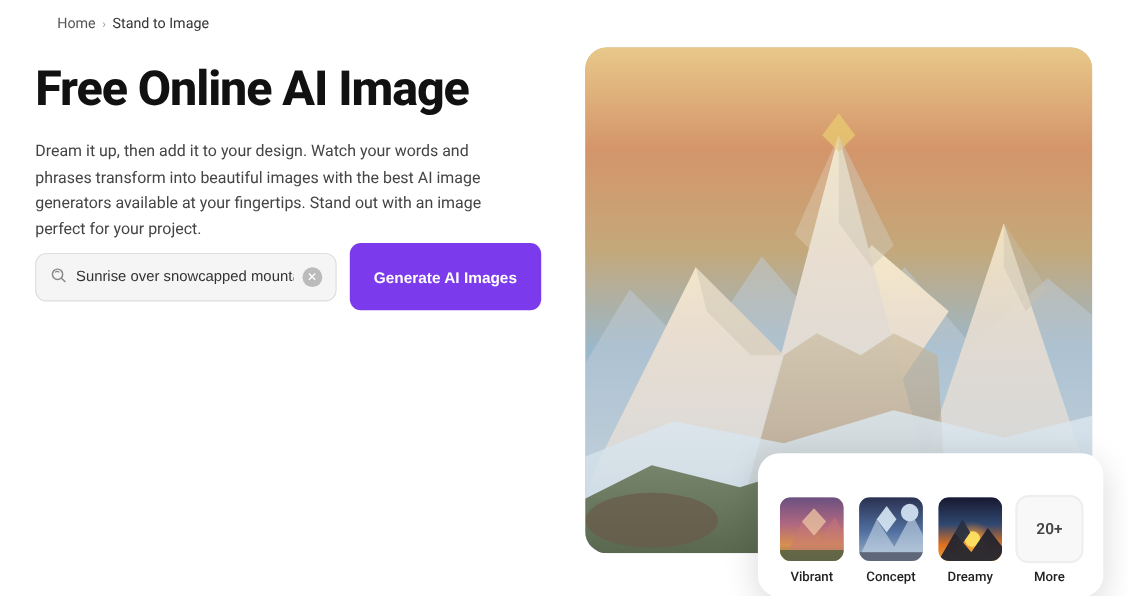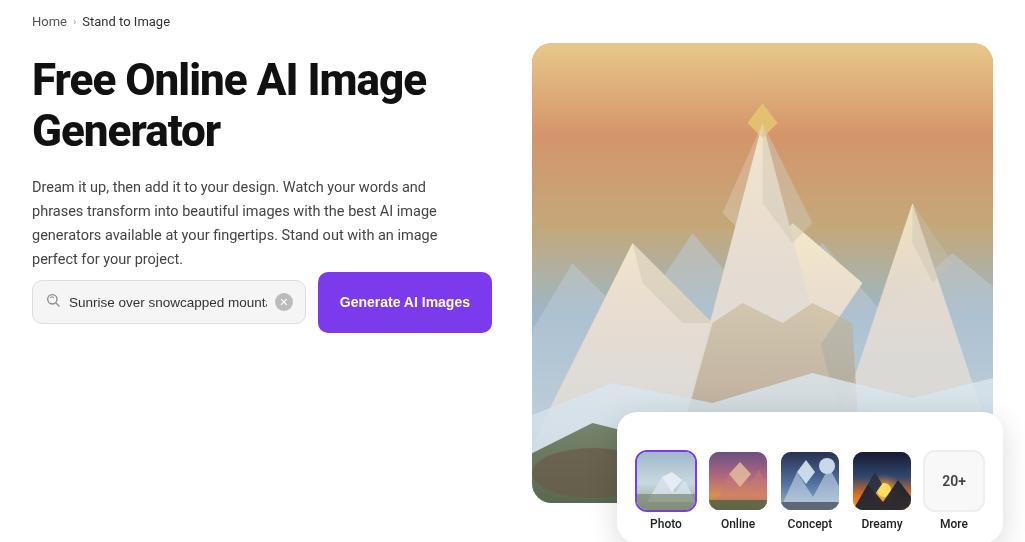--- a/index.html
+++ b/index.html
@@ -8,21 +8,21 @@
       background: #ffffff;
       width: 1025px;
       height: 542px;
       overflow: hidden;
     }
 
     .breadcrumb {
       display: flex;
       align-items: center;
       gap: 6px;
-      padding: 14px 32px;
+      padding: 14px 52px;
       font-size: 13px;
       color: #555;
     }
     .breadcrumb-separator {
       color: #999;
       font-size: 11px;
     }
     .breadcrumb-current {
       color: #333;
     }
@@ -255,21 +255,20 @@
   <span class="breadcrumb-separator">›</span>
   <span class="breadcrumb-current">Stand to Image</span>
 </nav>
 
 <div class="main-layout">
 
   <div class="left-panel">
 
     <h1 class="main-title">
       <span>Free Online AI Image</span><br>
-      <span>Generator</span>
     </h1>
 
     <p class="description">Dream it up, then add it to your design. Watch your words and phrases transform into beautiful images with the best AI image generators available at your fingertips. Stand out with an image perfect for your project.</p>
 
     <div class="input-row">
       <div class="search-input-wrapper">
         <span class="search-icon-svg">
           <svg width="16" height="16" viewBox="0 0 24 24" fill="none" stroke="#888" stroke-width="2" stroke-linecap="round">
             <circle cx="11" cy="11" r="7"></circle>
               <line x1="21" y1="21" x2="16.65" y2="16.65"></line>
@@ -344,61 +343,41 @@
 
           <ellipse cx="80" cy="430" rx="60" ry="25" fill="#6a5a48" opacity="0.7"></ellipse>
           <ellipse cx="400" cy="420" rx="70" ry="22" fill="#6a5a48" opacity="0.6"></ellipse>
         </svg>
       </div>
     </div>
 
     <div class="style-panel">
       <div class="style-items">
 
-        <div class="style-item">
-          <div class="style-thumb selected">
-            <div class="thumb-inner thumb-photo">
-              <svg viewBox="0 0 62 62" width="62" height="62">
-                <defs>
-                  <linearGradient id="ph1" x1="0" y1="0" x2="0" y2="1">
-                    <stop offset="0%" stop-color="#a0b8c8"></stop>
-                    <stop offset="50%" stop-color="#c8d8e0"></stop>
-                    <stop offset="100%" stop-color="#8a9878"></stop>
-                  </linearGradient>
-                </defs>
-                <rect width="62" height="62" fill="url(#ph1)"></rect>
-                <polygon points="10,50 25,25 38,40 48,28 58,50" fill="#d8e4ec" opacity="0.8"></polygon>
-                <polygon points="25,25 35,20 45,28 35,40" fill="#e8f0f4" opacity="0.9"></polygon>
-                <rect x="0" y="42" width="62" height="20" fill="#7a8870" opacity="0.7"></rect>
-              </svg>
-            </div>
-          </div>
-          <span class="style-label">Photo</span>
-        </div>
 
         <div class="style-item">
           <div class="style-thumb">
             <div class="thumb-inner thumb-vibrant">
               <svg viewBox="0 0 62 62" width="62" height="62">
                 <defs>
                   <linearGradient id="vb1" x1="0" y1="0" x2="0" y2="1">
                     <stop offset="0%" stop-color="#6a5080"></stop>
                     <stop offset="40%" stop-color="#b06880"></stop>
                     <stop offset="70%" stop-color="#d89050"></stop>
                     <stop offset="100%" stop-color="#607050"></stop>
                   </linearGradient>
                 </defs>
                 <rect width="62" height="62" fill="url(#vb1)"></rect>
                 <polygon points="5,55 20,22 35,40 50,18 62,40 62,62 0,62" fill="#c87878" opacity="0.5"></polygon>
                 <polygon points="20,22 31,10 42,22 31,35" fill="#e8c0a0" opacity="0.8"></polygon>
                 <rect x="0" y="48" width="62" height="14" fill="#506040" opacity="0.8"></rect>
               </svg>
             </div>
           </div>
-          <span class="style-label">Online</span>
+          <span class="style-label">Vibrant</span>
         </div>
 
         <div class="style-item">
           <div class="style-thumb">
             <div class="thumb-inner thumb-concept">
               <svg viewBox="0 0 62 62" width="62" height="62">
                 <defs>
                   <linearGradient id="cn1" x1="0" y1="0" x2="0" y2="1">
                     <stop offset="0%" stop-color="#2a3050"></stop>
                     <stop offset="50%" stop-color="#5070a0"></stop>

